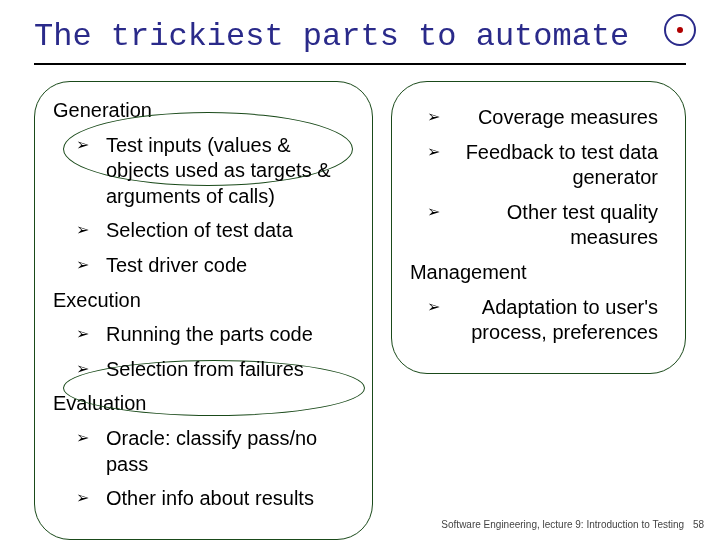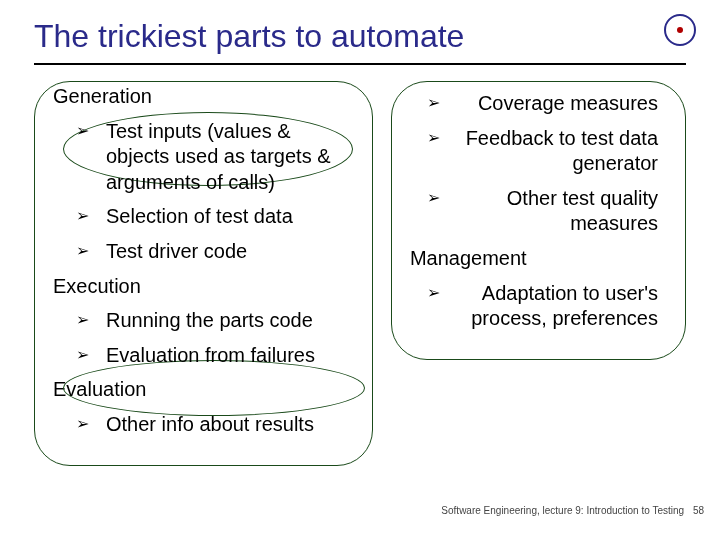--- a/index.html
+++ b/index.html
@@ -17,20 +17,21 @@
     position: relative;
     width: 720px;
     height: 540px;
     padding: 18px 34px 0 34px;
   }
   .title {
     font-size: 32px;
     color: #2a2a8a;
     margin: 0 0 8px 0;
     font-weight: 400;
+    font-family: Liberation Mono, monospace;
   }
   .rule {
     height: 2px;
     background: #000;
     margin: 0 0 16px 0;
   }
   .logo {
     position: absolute;
     top: 14px;
     right: 24px;
@@ -49,21 +50,21 @@
     border-radius: 50%;
   }
   .cols {
     display: flex;
     gap: 18px;
     align-items: flex-start;
   }
   .box {
     border: 1.5px solid #1a4a1a;
     border-radius: 36px;
-    padding: 0 18px 18px 18px;
+    padding: 14px 18px 18px 18px;
     font-size: 20px;
     line-height: 1.28;
   }
   .box-left { width: 340px; }
   .box-right { width: 296px; }
   .sec { margin: 2px 0 0 0; }
   ul.bul {
     list-style: none;
     margin: 0 0 4px 0;
     padding: 0 0 0 14px;
@@ -96,21 +97,21 @@
     height: 74px;
   }
   .oval2 {
     top: 278px;
     left: 28px;
     width: 302px;
     height: 56px;
   }
   .footer {
     position: absolute;
-    bottom: 24px;
+    bottom: 10px;
     right: 16px;
     font-size: 10px;
     color: #444;
   }
   .footer .pn { margin-left: 6px; }
 </style>
 </head>
 <body>
 
 <div class="slide">
@@ -130,25 +131,26 @@
       <div class="sec">Generation</div>
       <ul class="bul">
         <li>Test inputs (values &amp; objects used as targets &amp; arguments of calls)</li>
         <li>Selection of test data</li>
         <li>Test driver code</li>
       </ul>
 
       <div class="sec">Execution</div>
       <ul class="bul">
         <li>Running the parts code</li>
-        <li>Evaluation from failures</li>
+        <li>Selection from failures</li>
       </ul>
 
       <div class="sec">Evaluation</div>
       <ul class="bul">
+        <li>Oracle: classify pass/no pass</li>
         <li>Other info about results</li>
       </ul>
     </div>
 
     <div class="box box-right">
       <ul class="bul bul-tight">
         <li>Coverage measures</li>
         <li>Feedback to test data generator</li>
         <li>Other test quality measures</li>
       </ul>

